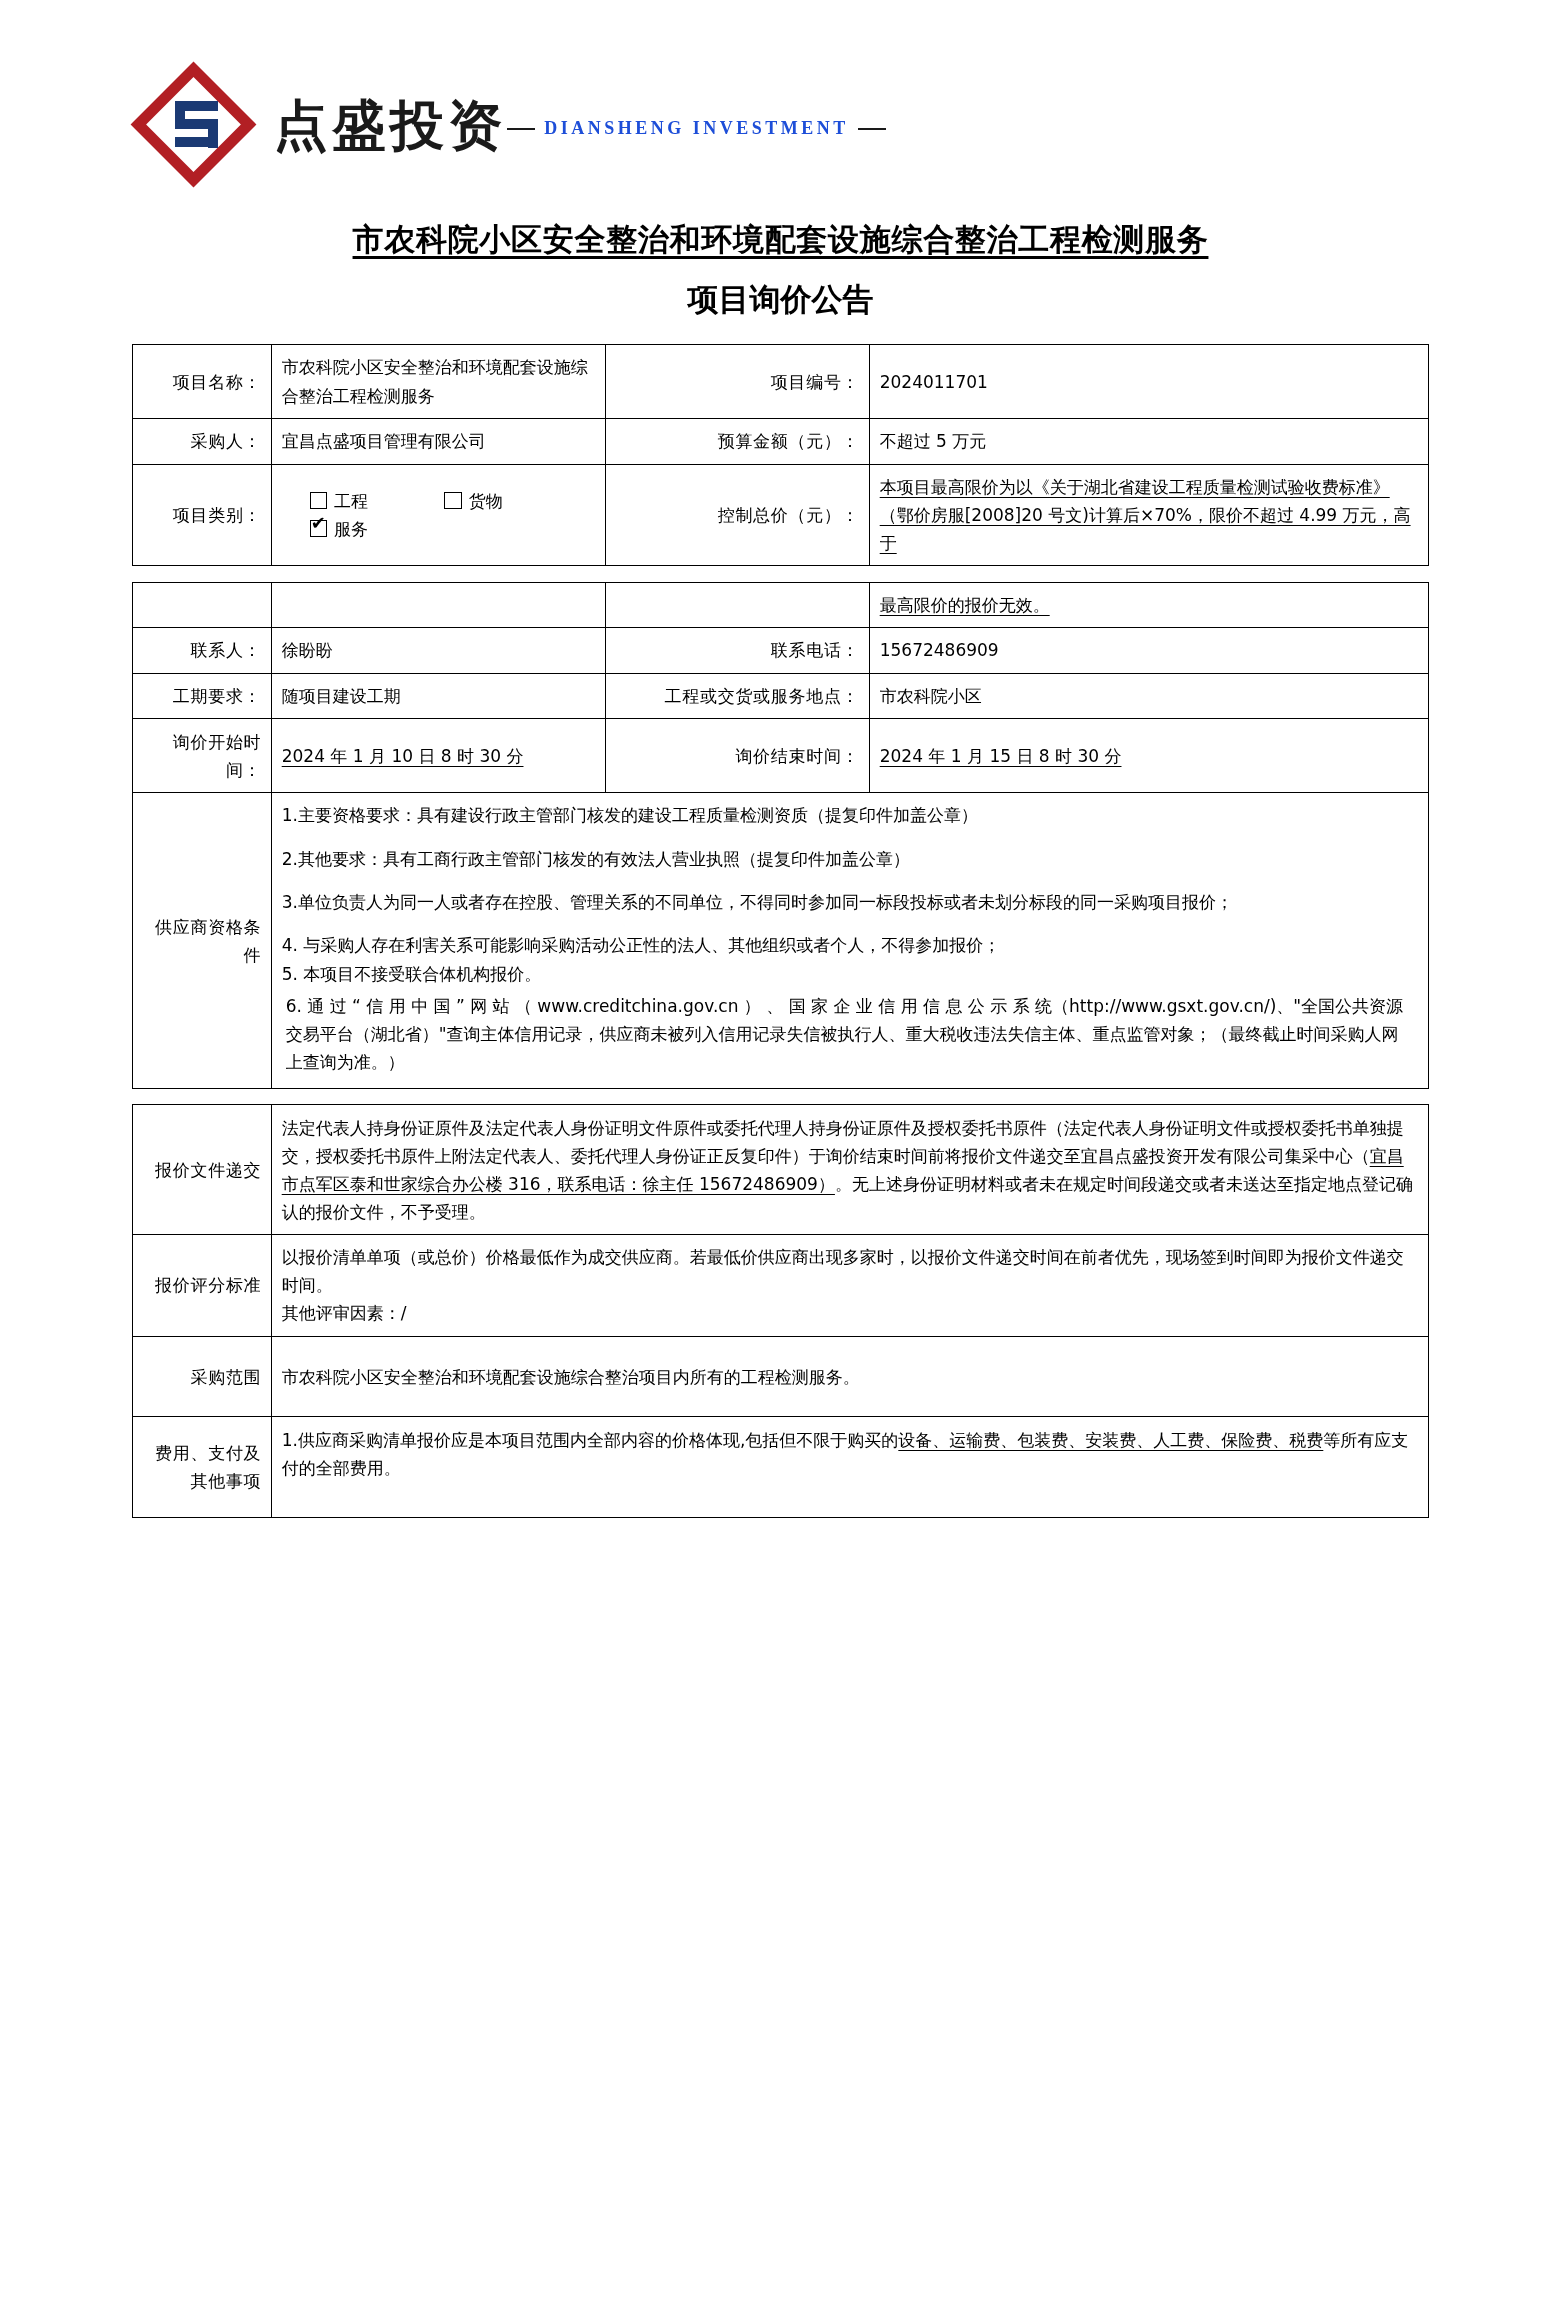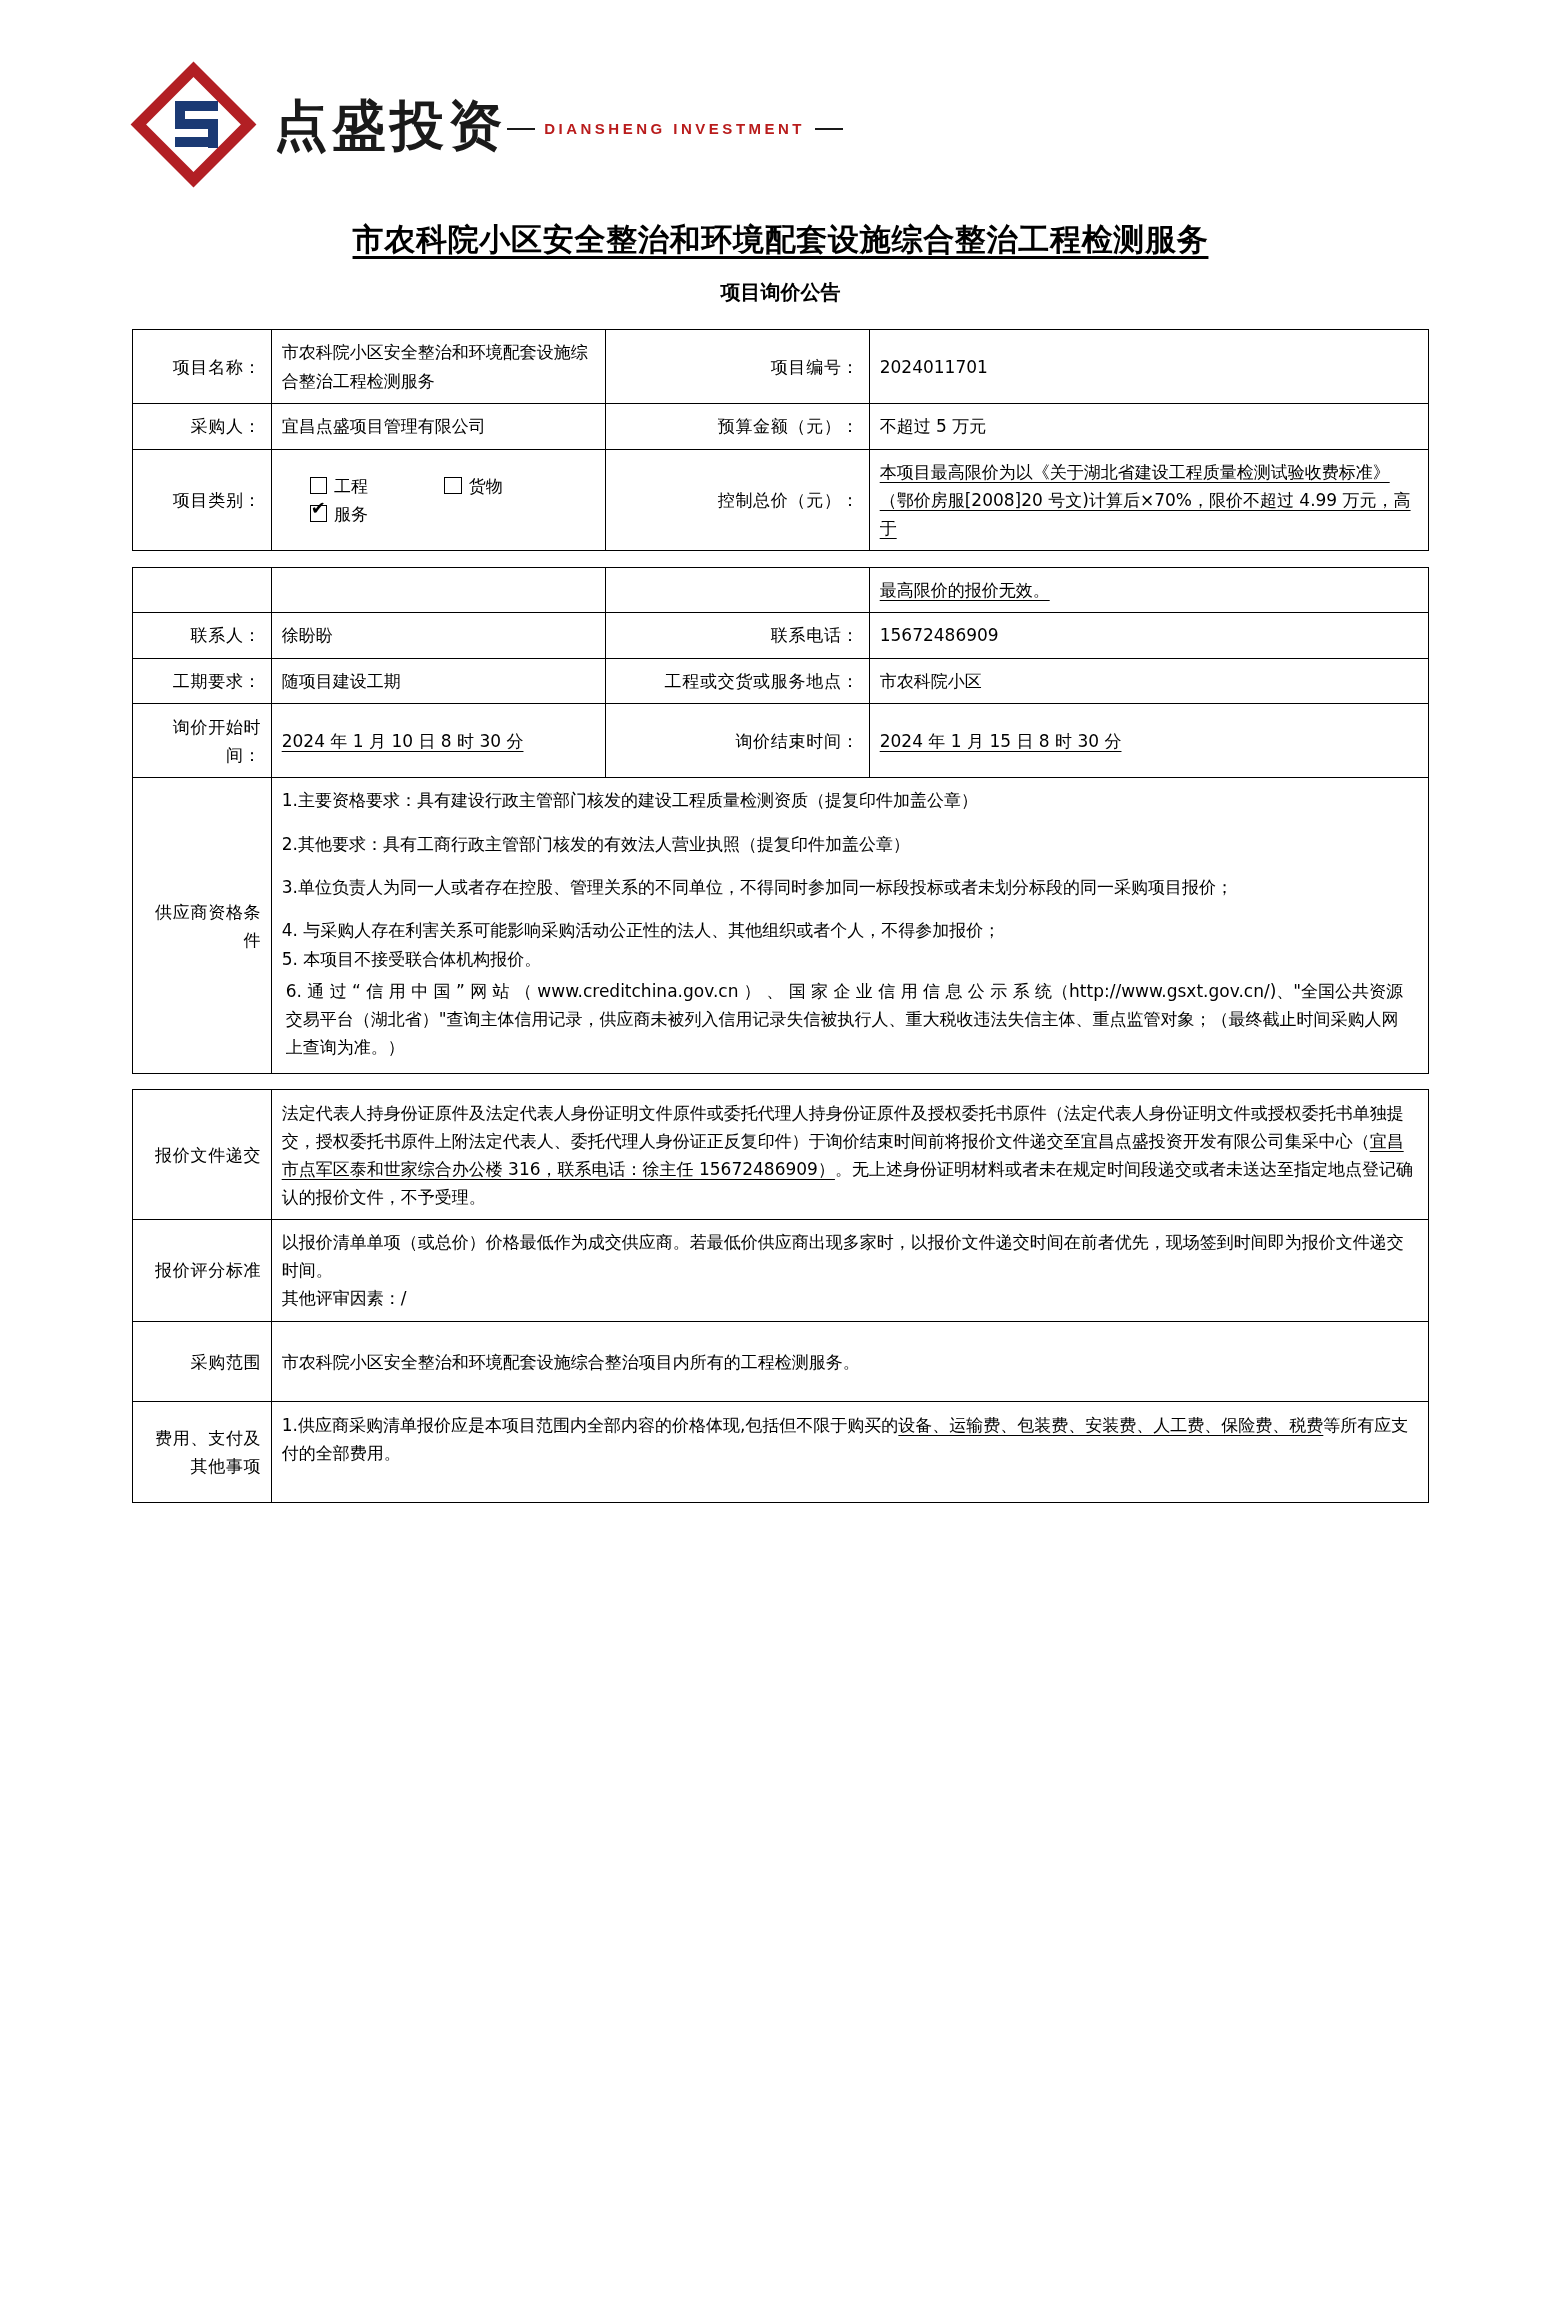--- a/index.html
+++ b/index.html
@@ -71,46 +71,46 @@
     display: flex;
     align-items: center;
     margin-top: 7px;
   }
   .logo-en-row .rule {
     height: 2.8px;
     background: #1a1a1a;
     width: 28px;
   }
   .logo-en {
-    font-family: Liberation Sans, sans-serif;
-    font-size: 15px;
+    font-family: Liberation Serif, serif;
+    font-size: 18px;
     letter-spacing: 3.5px;
     font-weight: bold;
-    color: #b91c1c;
+    color: #1d4ed8;
     padding: 0 9.7px;
     white-space: nowrap;
   }
 
   
   .doc-title {
     text-align: center;
     font-family: "DejaVu Serif", "Liberation Serif", serif;
     font-size: 31px;
     font-weight: bold;
     letter-spacing: 0.7px;
     margin-top: 23.6px;
   }
   .doc-title .u {
     text-decoration: underline;
     text-underline-offset: 5.6px;
   }
   .doc-title-2 {
     text-align: center;
     font-family: "DejaVu Serif", "Liberation Serif", serif;
-    font-size: 20px;
+    font-size: 31px;
     font-weight: bold;
     margin-top: 18px;
     margin-bottom: 23.6px;
   }
 
   
   table.doc {
     width: 100%;
     border-collapse: collapse;
     table-layout: fixed;

